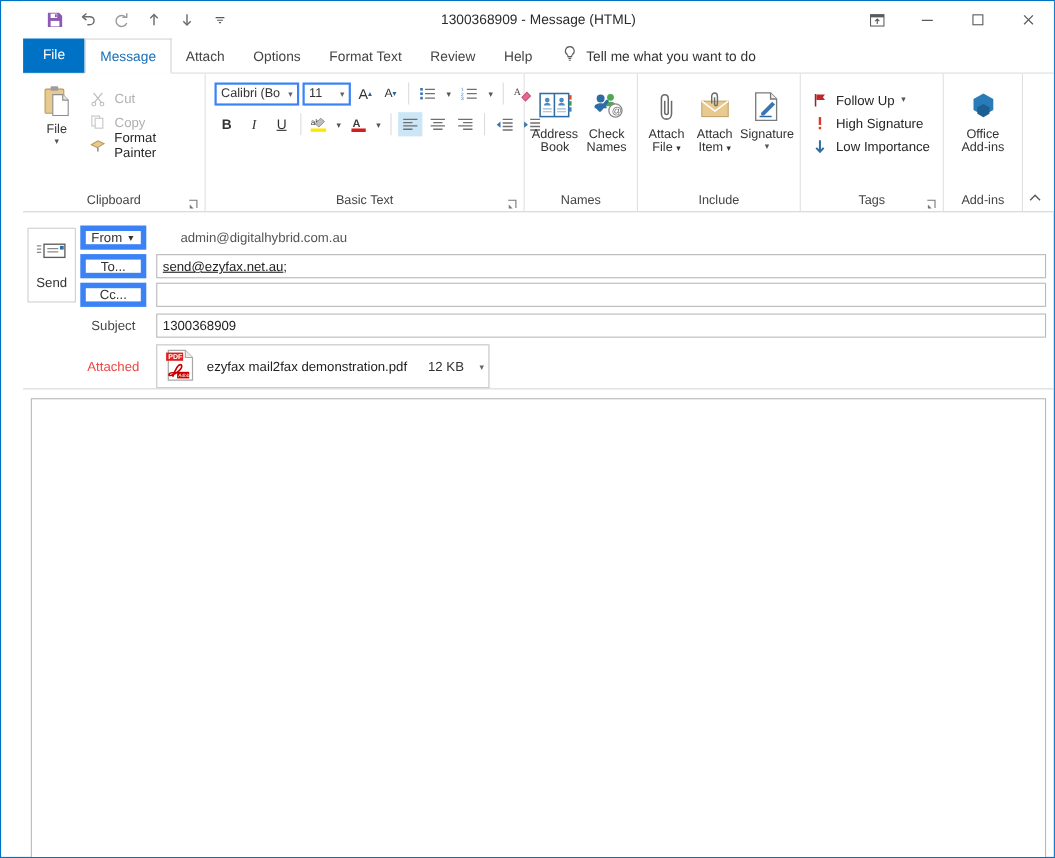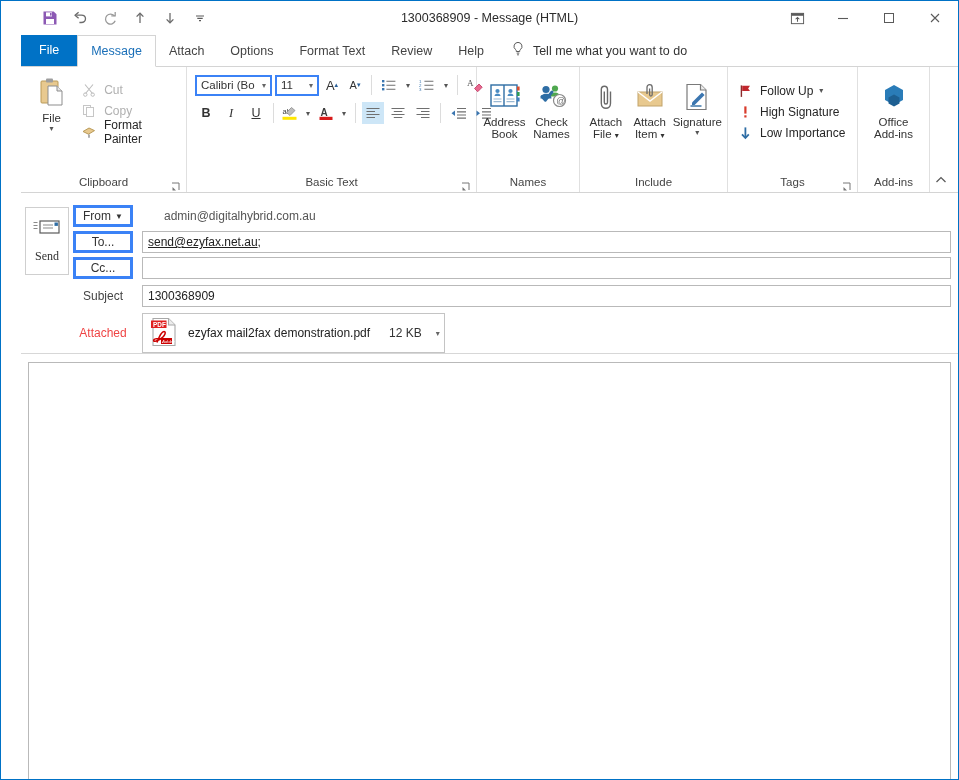--- a/index.html
+++ b/index.html
@@ -213,28 +213,28 @@
     padding-top: 2px;
   }
   .sendbtn {
     width: 42px; height: 66px;
     border: 1px solid #cfcfcf;
     background: #ffffff;
     display: flex; flex-direction: column;
     align-items: center; justify-content: center;
     font-size: 12px; color: #333;
   }
-  .sendbtn .sl { margin-top: 8px; font-family: Liberation Serif, serif; }
+  .sendbtn .sl { margin-top: 8px; }
 
   .fieldcol { flex: 1; padding-right: 7px; }
 
   .frow { display: flex; align-items: center; margin-bottom: 4px; }
   .fbtn {
     width: 60px; height: 22px;
-    border: 3px solid #3b82f6;
+    border: 5px solid #3b82f6;
     background: #ffffff;
     display: flex; align-items: center; justify-content: center;
     font-size: 12px; color: #333;
     box-sizing: border-box;
   }
   .fbtn .bc { font-size: 8px; margin-left: 4px; }
   .flabel {
     width: 60px; height: 22px;
     display: flex; align-items: center; justify-content: center;
     font-size: 12px; color: #444;

